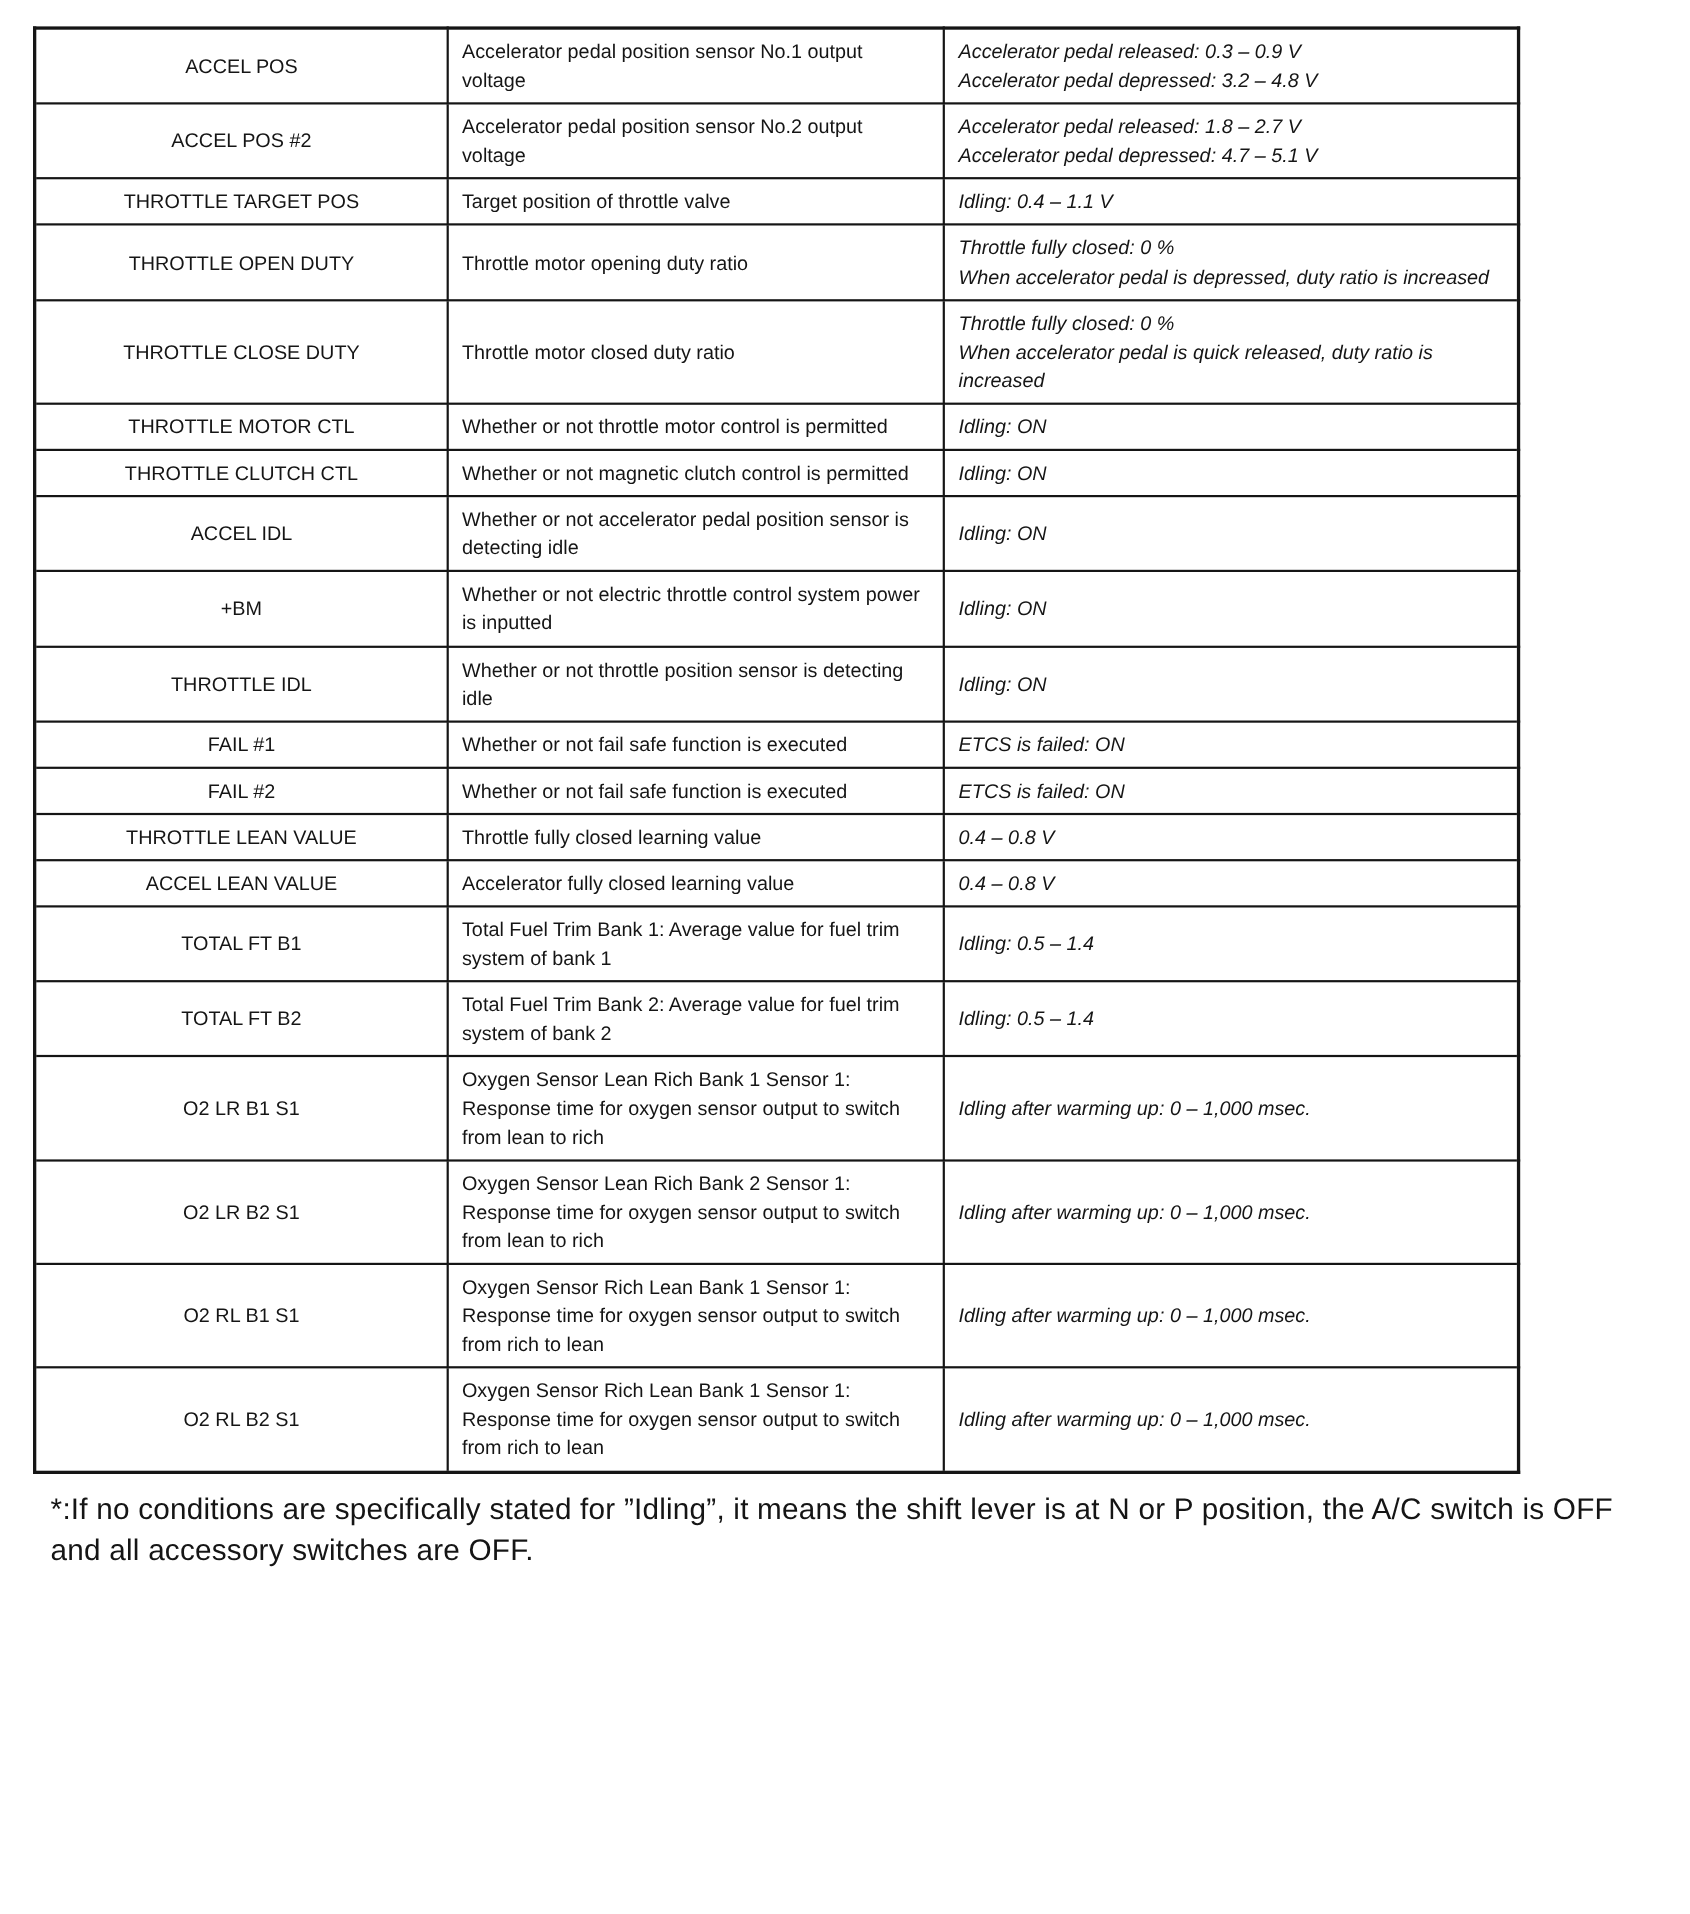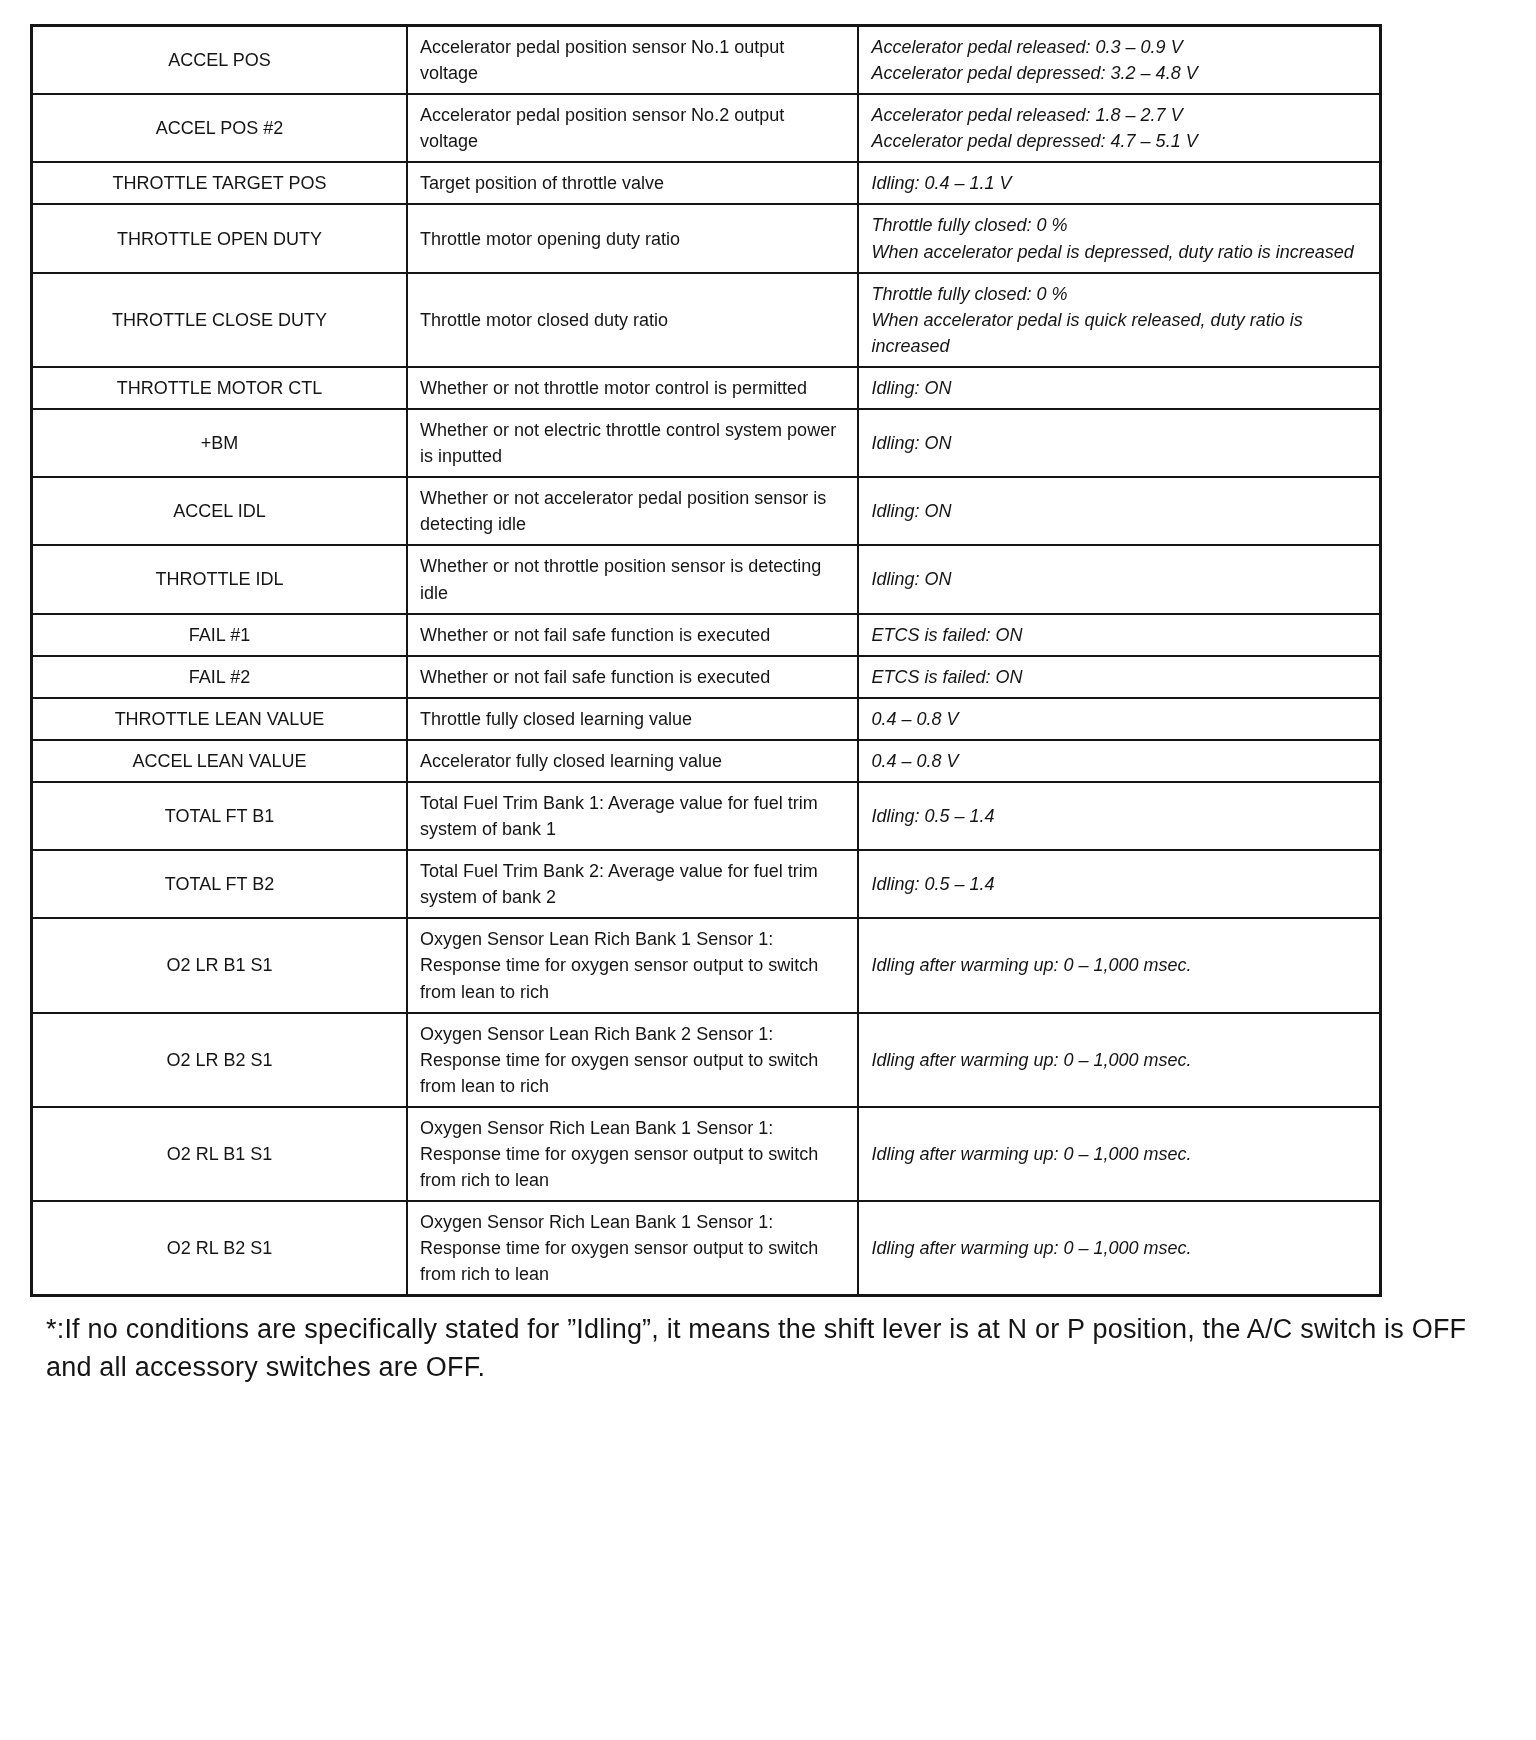--- a/index.html
+++ b/index.html
@@ -94,30 +94,35 @@
     <td class="col-cond">Throttle fully closed: 0 %
 When accelerator pedal is quick released, duty ratio is increased</td>
   </tr>
 
   <tr>
     <td class="col-name">THROTTLE MOTOR CTL</td>
     <td class="col-desc">Whether or not throttle motor control is permitted</td>
     <td class="col-cond">Idling: ON</td>
   </tr>
 
-
   <tr>
-    <td class="col-name">+BM</td>
-    <td class="col-desc">Whether or not electric throttle control system power is inputted</td>
+    <td class="col-name">THROTTLE CLUTCH CTL</td>
+    <td class="col-desc">Whether or not magnetic clutch control is permitted</td>
     <td class="col-cond">Idling: ON</td>
   </tr>
 
   <tr>
     <td class="col-name">ACCEL IDL</td>
     <td class="col-desc">Whether or not accelerator pedal position sensor is detecting idle</td>
+    <td class="col-cond">Idling: ON</td>
+  </tr>
+
+  <tr>
+    <td class="col-name">+BM</td>
+    <td class="col-desc">Whether or not electric throttle control system power is inputted</td>
     <td class="col-cond">Idling: ON</td>
   </tr>
 
   <tr>
     <td class="col-name">THROTTLE IDL</td>
     <td class="col-desc">Whether or not throttle position sensor is detecting idle</td>
     <td class="col-cond">Idling: ON</td>
   </tr>
 
   <tr>

